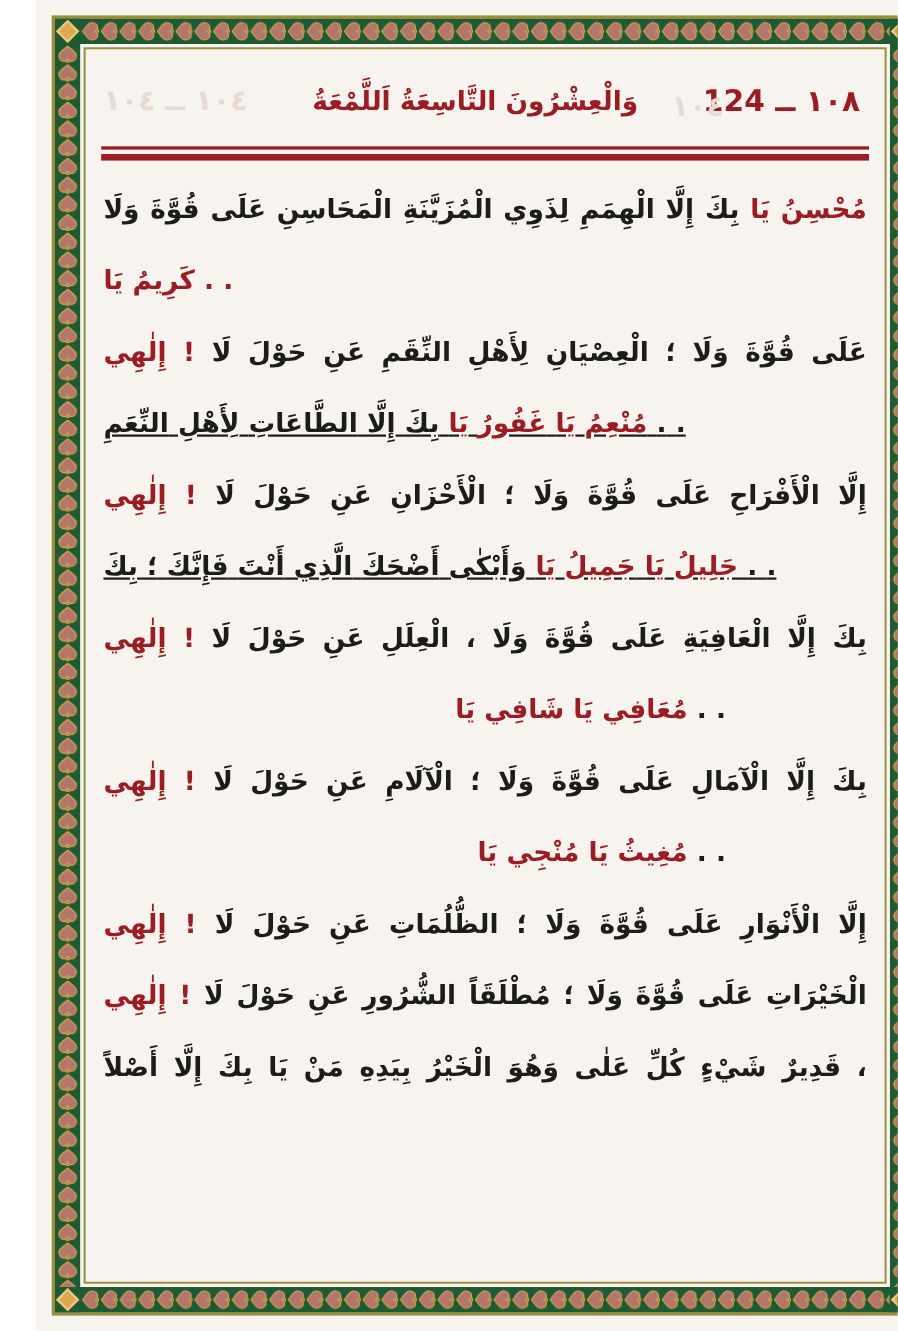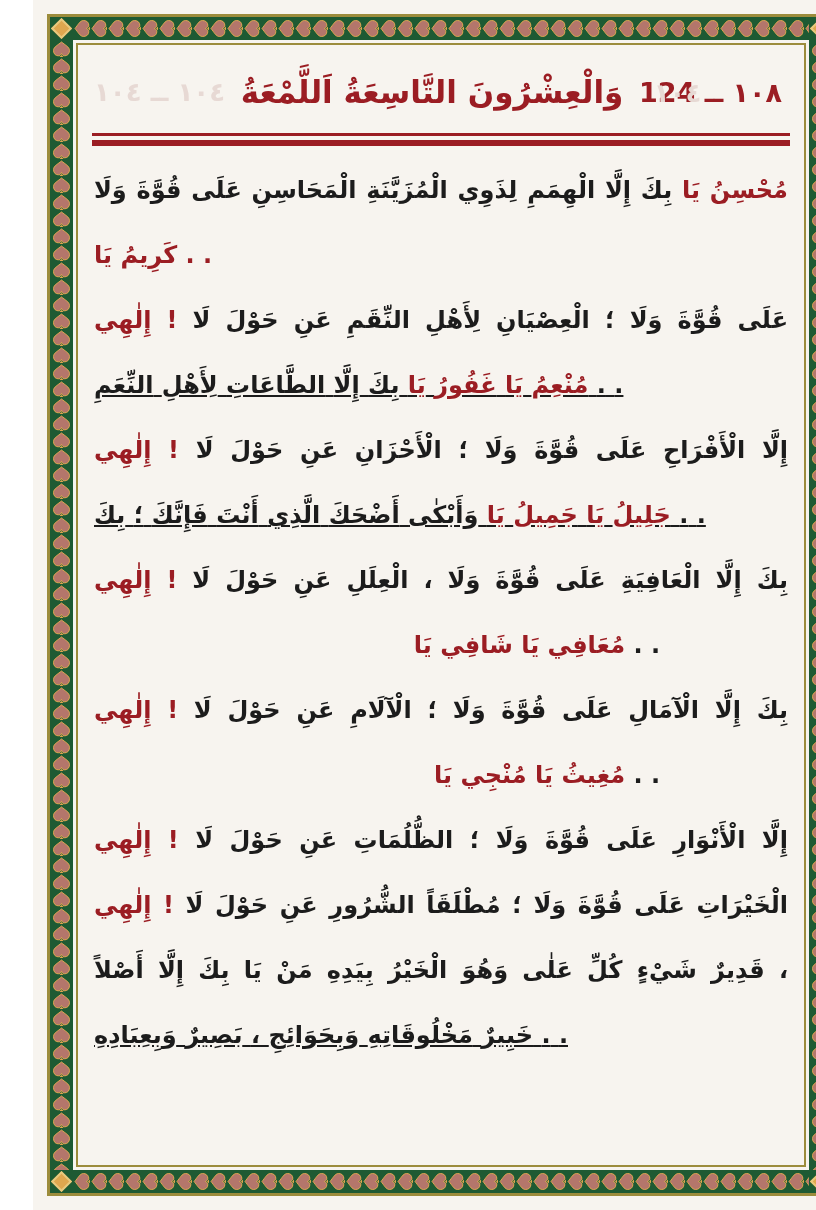--- a/index.html
+++ b/index.html
@@ -27,21 +27,21 @@
   .content{height:100%;box-sizing:border-box;background:var(--bg,#f7f4ef);
            padding:10px 14px 0 14px;overflow:hidden;}
 
   .header{display:flex;justify-content:space-between;align-items:center;
           height:62px;margin:6px 2px 0 2px;}
   .pg-faint{direction:ltr;unicode-bidi:bidi-override;color:var(--faint,#e7d9d4);
             font-size:26px;font-weight:bold;letter-spacing:2px;}
   .pg-bold{direction:ltr;unicode-bidi:bidi-override;color:var(--red,#9b1d23);
            font-size:27px;font-weight:bold;letter-spacing:2px;padding-right:6px;}
   .title-wrap{position:relative;}
-  .title{color:var(--red,#9b1d23);font-size:31px;font-weight:bold;white-space:nowrap;}
+  .title{color:var(--red,#9b1d23);font-size:24px;font-weight:bold;white-space:nowrap;}
   .ghost-mid{position:absolute;right:-78px;top:4px;font-size:26px;}
 
   .double-rule{margin:10px 0 12px 0;height:4px;border-top:3px solid var(--red,#9b1d23);
                border-bottom:6px solid var(--red,#9b1d23);}
 
   .body-text{padding:0 2px;}
   .line{direction:ltr;font-size:24px;font-weight:bold;line-height:65px;height:65px;
         color:var(--ink,#1c1c1c);white-space:nowrap;}
   .w{unicode-bidi:isolate;direction:rtl;}
   .seg-red{color:var(--red,#9b1d23);}
@@ -142,21 +142,20 @@
                 <div>
                   <div class="line al-full"><span class="w seg-red">إِلٰهِي</span> <span class="w seg-red">!</span> <span class="w seg-ink">لَا</span> <span class="w seg-ink">حَوْلَ</span> <span class="w seg-ink">عَنِ</span> <span class="w seg-ink">الْآلَامِ</span> <span class="w seg-ink">؛</span> <span class="w seg-ink">وَلَا</span> <span class="w seg-ink">قُوَّةَ</span> <span class="w seg-ink">عَلَى</span> <span class="w seg-ink">الْآمَالِ</span> <span class="w seg-ink">إِلَّا</span> <span class="w seg-ink">بِكَ</span></div>
                   <div class="line al-indent"><span class="w seg-red">يَا</span> <span class="w seg-red">مُنْجِي</span> <span class="w seg-red">يَا</span> <span class="w seg-red">مُغِيثُ</span> <span class="w seg-ink">.</span> <span class="w seg-ink">.</span></div>
                 </div>
                 <div>
                   <div class="line al-full"><span class="w seg-red">إِلٰهِي</span> <span class="w seg-red">!</span> <span class="w seg-ink">لَا</span> <span class="w seg-ink">حَوْلَ</span> <span class="w seg-ink">عَنِ</span> <span class="w seg-ink">الظُّلُمَاتِ</span> <span class="w seg-ink">؛</span> <span class="w seg-ink">وَلَا</span> <span class="w seg-ink">قُوَّةَ</span> <span class="w seg-ink">عَلَى</span> <span class="w seg-ink">الْأَنْوَارِ</span> <span class="w seg-ink">إِلَّا</span></div>
                 </div>
                 <div>
                   <div class="line al-full"><span class="w seg-red">إِلٰهِي</span> <span class="w seg-red">!</span> <span class="w seg-ink">لَا</span> <span class="w seg-ink">حَوْلَ</span> <span class="w seg-ink">عَنِ</span> <span class="w seg-ink">الشُّرُورِ</span> <span class="w seg-ink">مُطْلَقَاً</span> <span class="w seg-ink">؛</span> <span class="w seg-ink">وَلَا</span> <span class="w seg-ink">قُوَّةَ</span> <span class="w seg-ink">عَلَى</span> <span class="w seg-ink">الْخَيْرَاتِ</span></div>
                   <div class="line al-full"><span class="w seg-ink">أَصْلاً</span> <span class="w seg-ink">إِلَّا</span> <span class="w seg-ink">بِكَ</span> <span class="w seg-ink">يَا</span> <span class="w seg-ink">مَنْ</span> <span class="w seg-ink">بِيَدِهِ</span> <span class="w seg-ink">الْخَيْرُ</span> <span class="w seg-ink">وَهُوَ</span> <span class="w seg-ink">عَلٰى</span> <span class="w seg-ink">كُلِّ</span> <span class="w seg-ink">شَيْءٍ</span> <span class="w seg-ink">قَدِيرٌ</span> <span class="w seg-ink">،</span></div>
-                  <div class="line al-left"><span class="w seg-ink">وَبِعِبَادِهِ</span> <span class="w seg-ink">بَصِيرٌ</span> <span class="w seg-ink">،</span> <span class="w seg-ink">وَبِحَوَائِجِ</span> <span class="w seg-ink">مَخْلُوقَاتِهِ</span> <span class="w seg-ink">خَبِيرٌ</span> <span class="w seg-ink">.</span> <span class="w seg-ink">.</span></div>
                 </div>
               </div>
 
           </div>
         </div>
       </div>
     </div>
   </div>
 </div>
 

